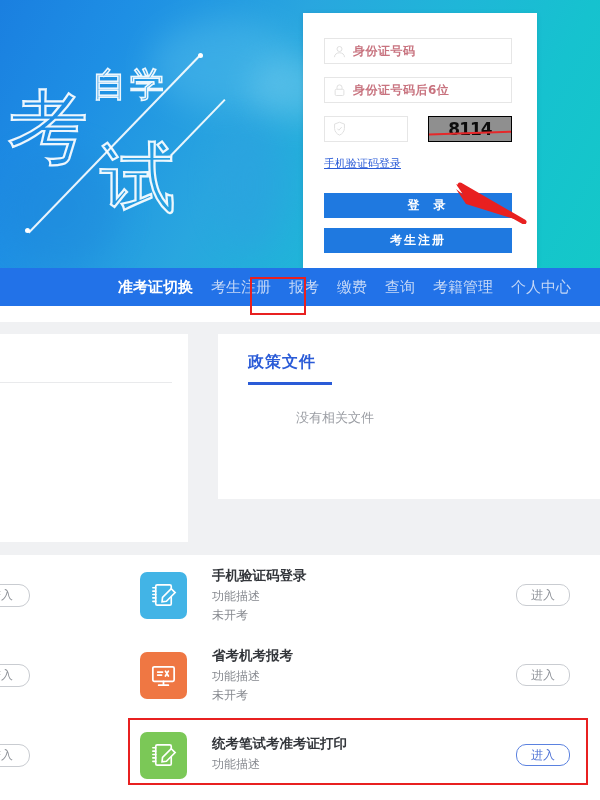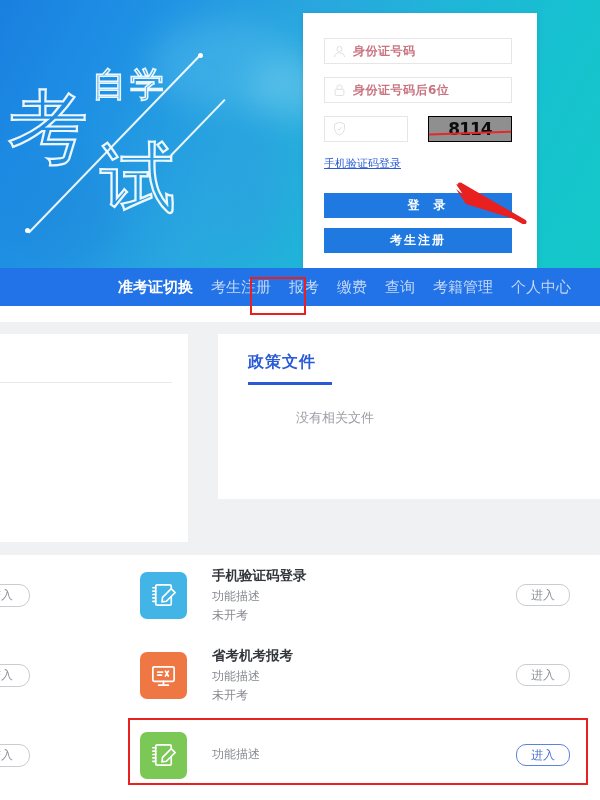--- a/index.html
+++ b/index.html
@@ -482,20 +482,21 @@
     <div class="app-row">
       <div class="app-enter-left">进入</div>
       <div class="app-icon" style="background:#7bc857">
         <svg width="31" height="31" viewBox="0 0 32 32" fill="none" stroke="#fff" stroke-width="1.7" stroke-linecap="round">
           <rect x="8" y="5" width="16" height="21" rx="1.5"></rect>
           <path d="M5 8h3M5 11.5h3M5 15h3M5 18.5h3M5 22h3"></path>
           <path d="M24 9l4 4-9 9-4.5.5.5-4.5z" fill="#7bc857"></path>
         </svg>
       </div>
       <div class="app-text">
+        <div class="app-title">统考笔试考准考证打印</div>
         <div class="app-desc">功能描述</div>
       </div>
       <div class="app-enter-right accent">进入</div>
     </div>
 
   </div>
 </div>
 
 <div class="row-box"></div>
 

